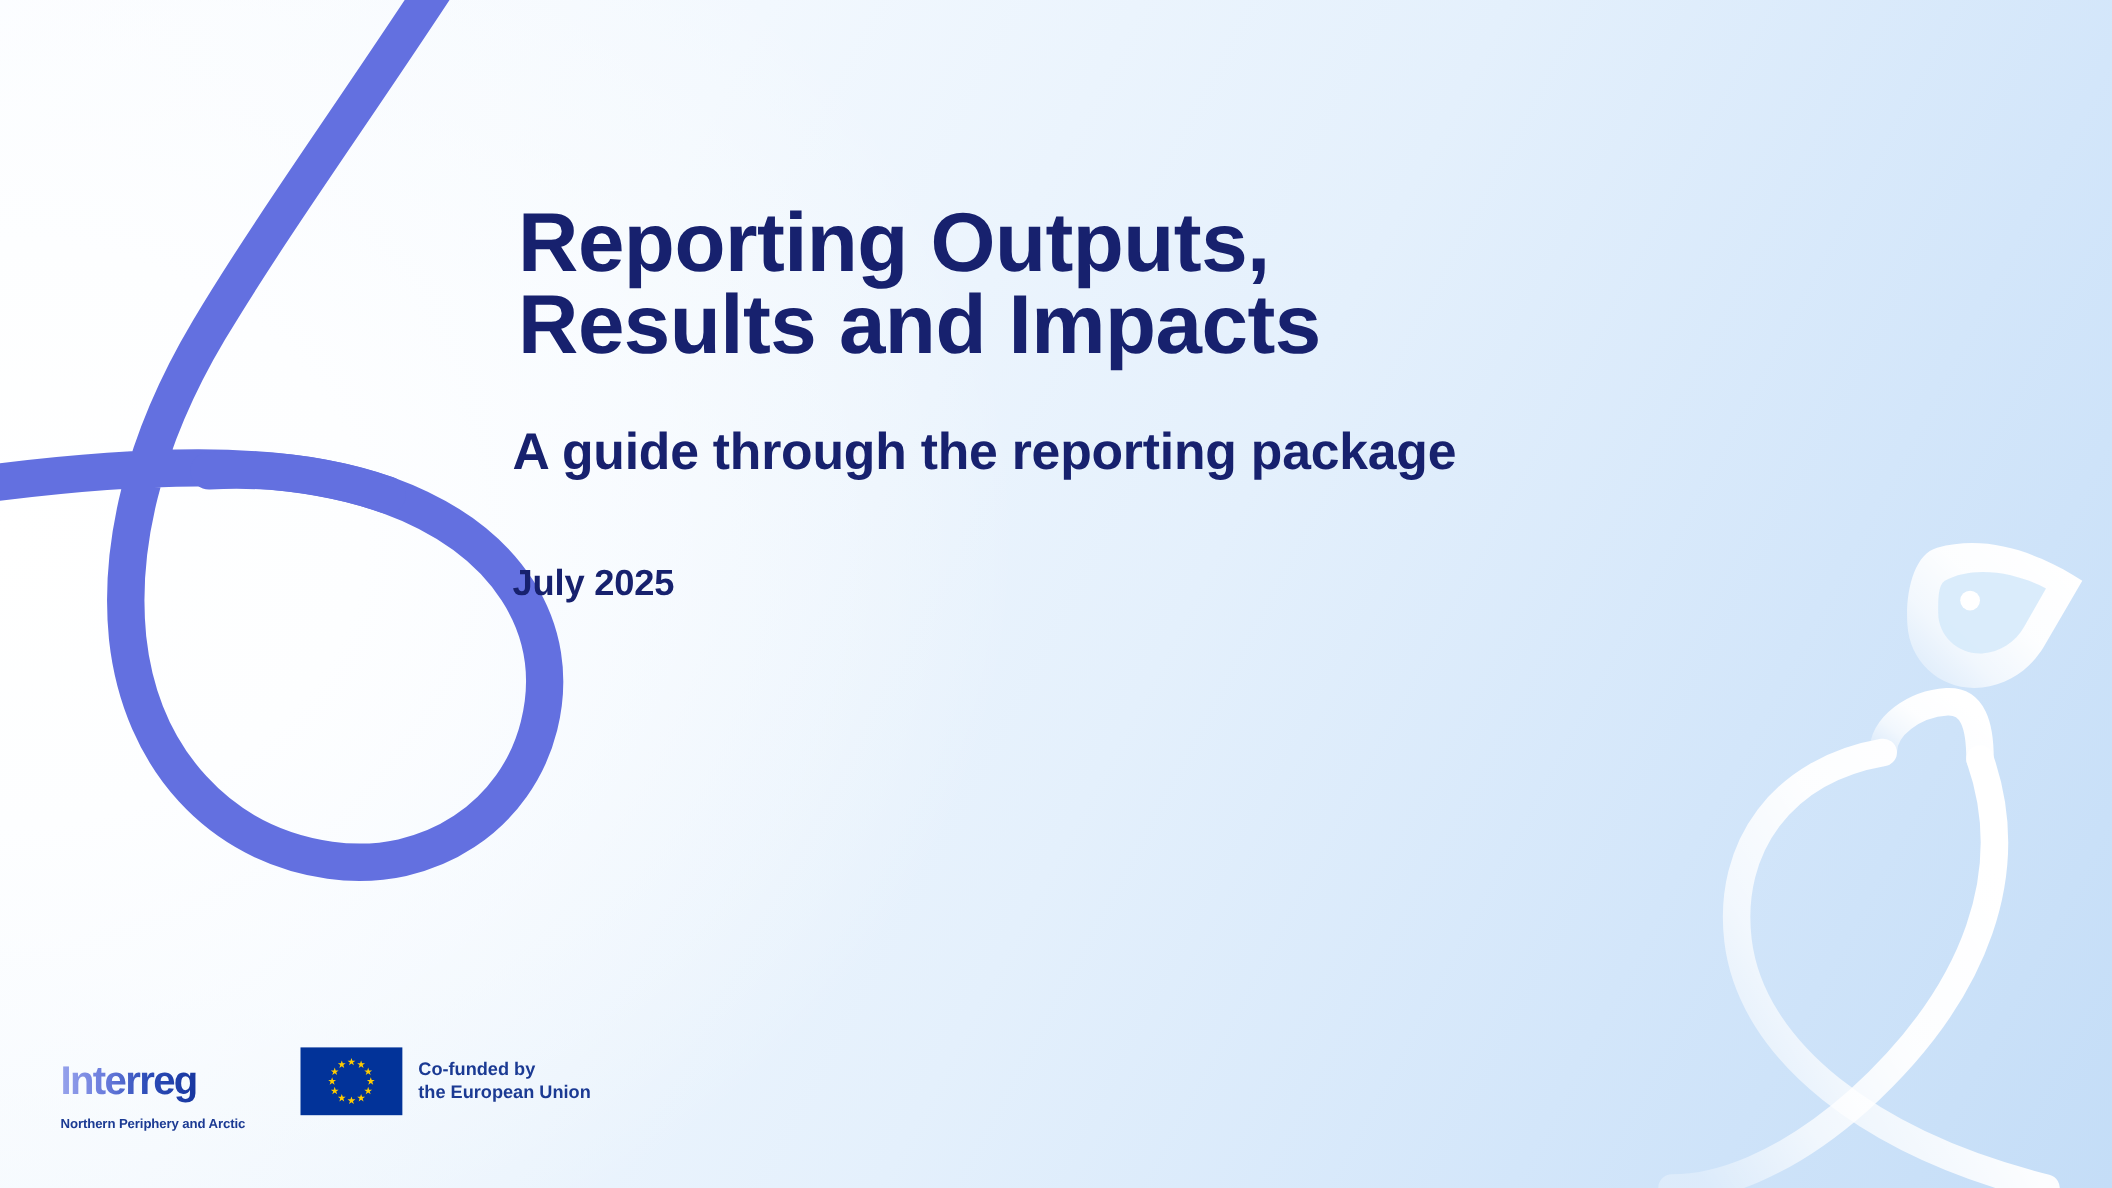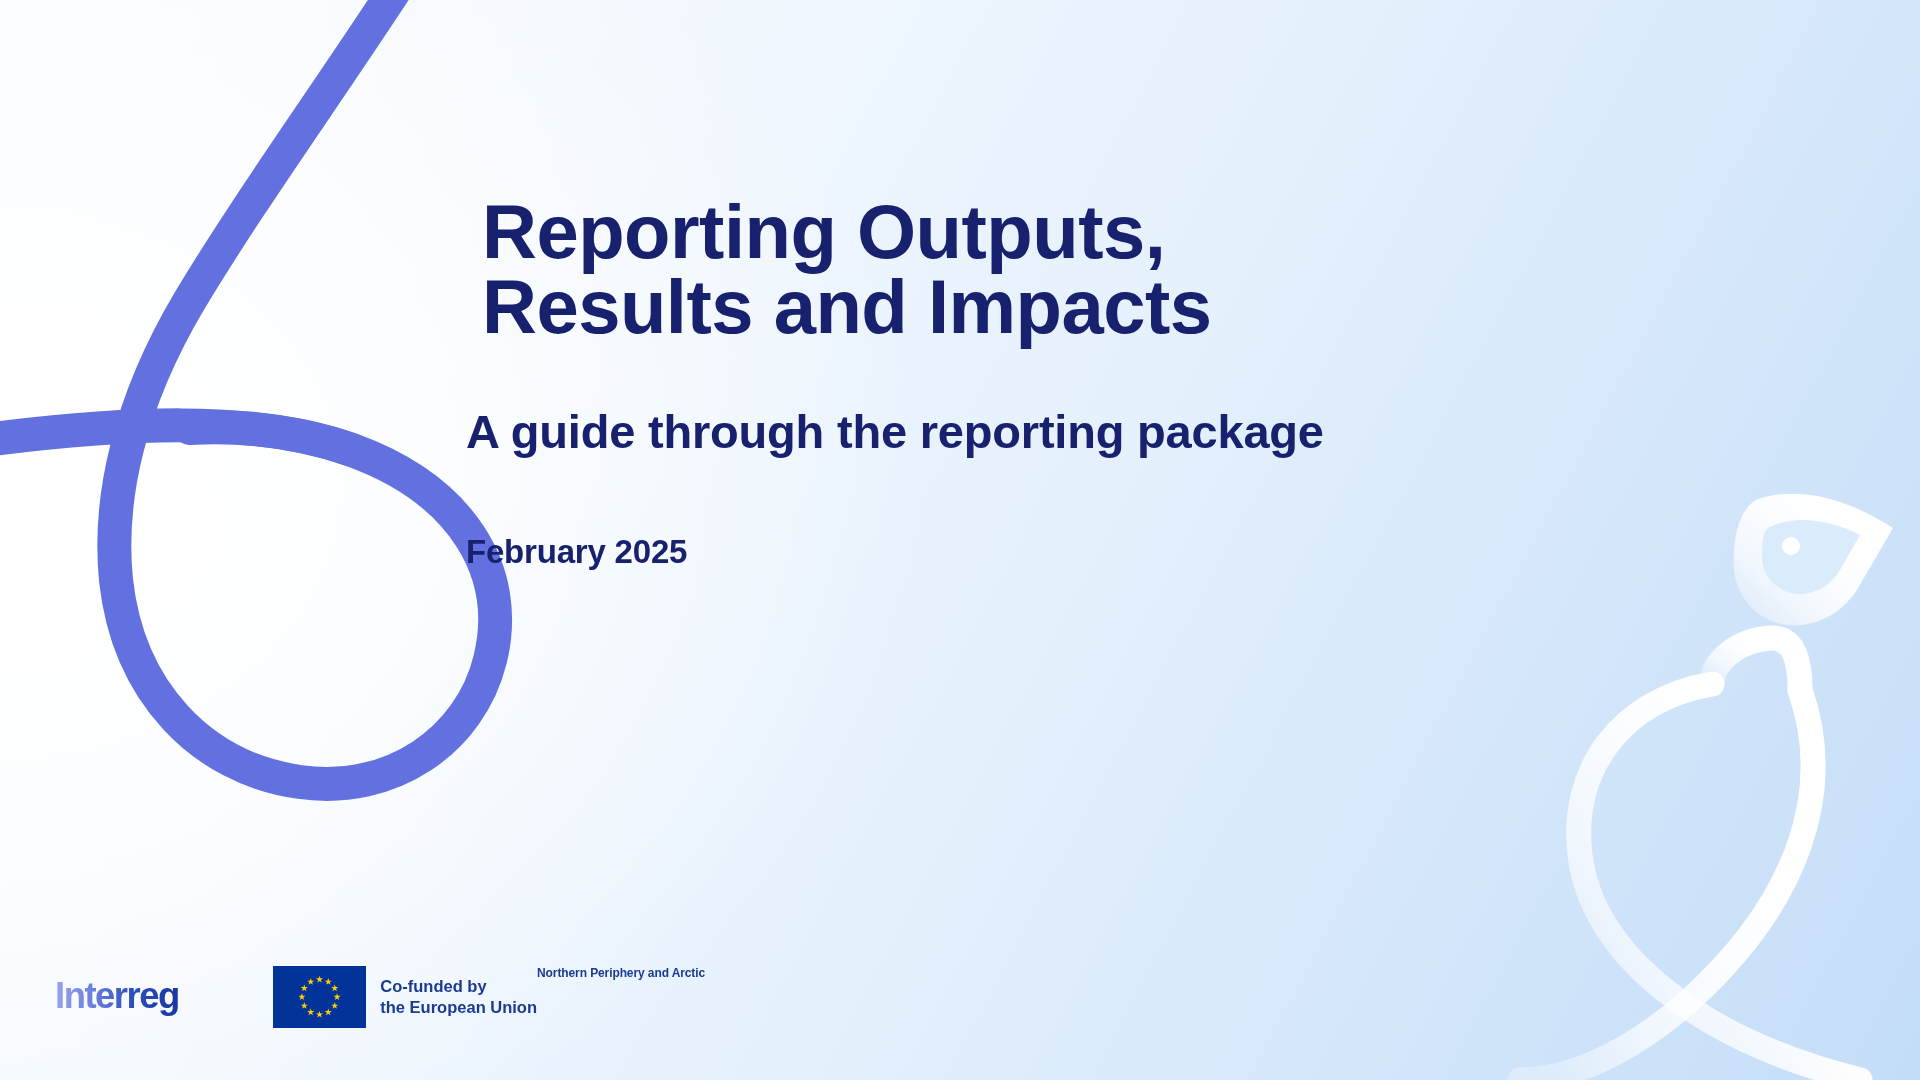--- a/index.html
+++ b/index.html
@@ -33,21 +33,21 @@
 
   
   .text-block {
     position: absolute;
     left: 466px;
     top: 178px;
     width: 900px;
   }
 
   .slide-title {
-    margin: 16px;
+    margin: 5px;
     font-family: "Liberation Sans", sans-serif;
     font-size: 76px;
     line-height: 0.99;
     font-weight: 700;
     letter-spacing: -0.5px;
     color: #17216e;
     white-space: pre-line;
   }
 
   .slide-subtitle {
@@ -69,21 +69,21 @@
     letter-spacing: -0.2px;
     color: #17216e;
   }
 
   
   .footer-logos {
     position: absolute;
     left: 55px;
     bottom: 52px;
     display: flex;
-    flex-direction: row;
+    flex-direction: column;
     align-items: flex-start;
   }
 
   .logo-row {
     display: flex;
     align-items: center;
   }
 
   .interreg-wordmark {
     display: block;
@@ -183,21 +183,21 @@
 
       <path d="M352,450
                C300,432 245,425 190,428"></path>
     </g>
   </svg>
 
   <div class="text-block">
     <h1 class="slide-title">Reporting Outputs,
 Results and Impacts</h1>
     <p class="slide-subtitle">A guide through the reporting package</p>
-    <p class="slide-date">February 2025</p>
+    <p class="slide-date">July 2025</p>
   </div>
 
   <div class="footer-logos">
 
     <div class="logo-row">
 
       <svg class="interreg-wordmark" viewBox="0 0 300 68" xmlns="http://www.w3.org/2000/svg" aria-hidden="true">
         <defs>
           <linearGradient id="interregGrad" x1="0" y1="0" x2="1" y2="0">
             <stop offset="0%" stop-color="#97a3ec"></stop>

